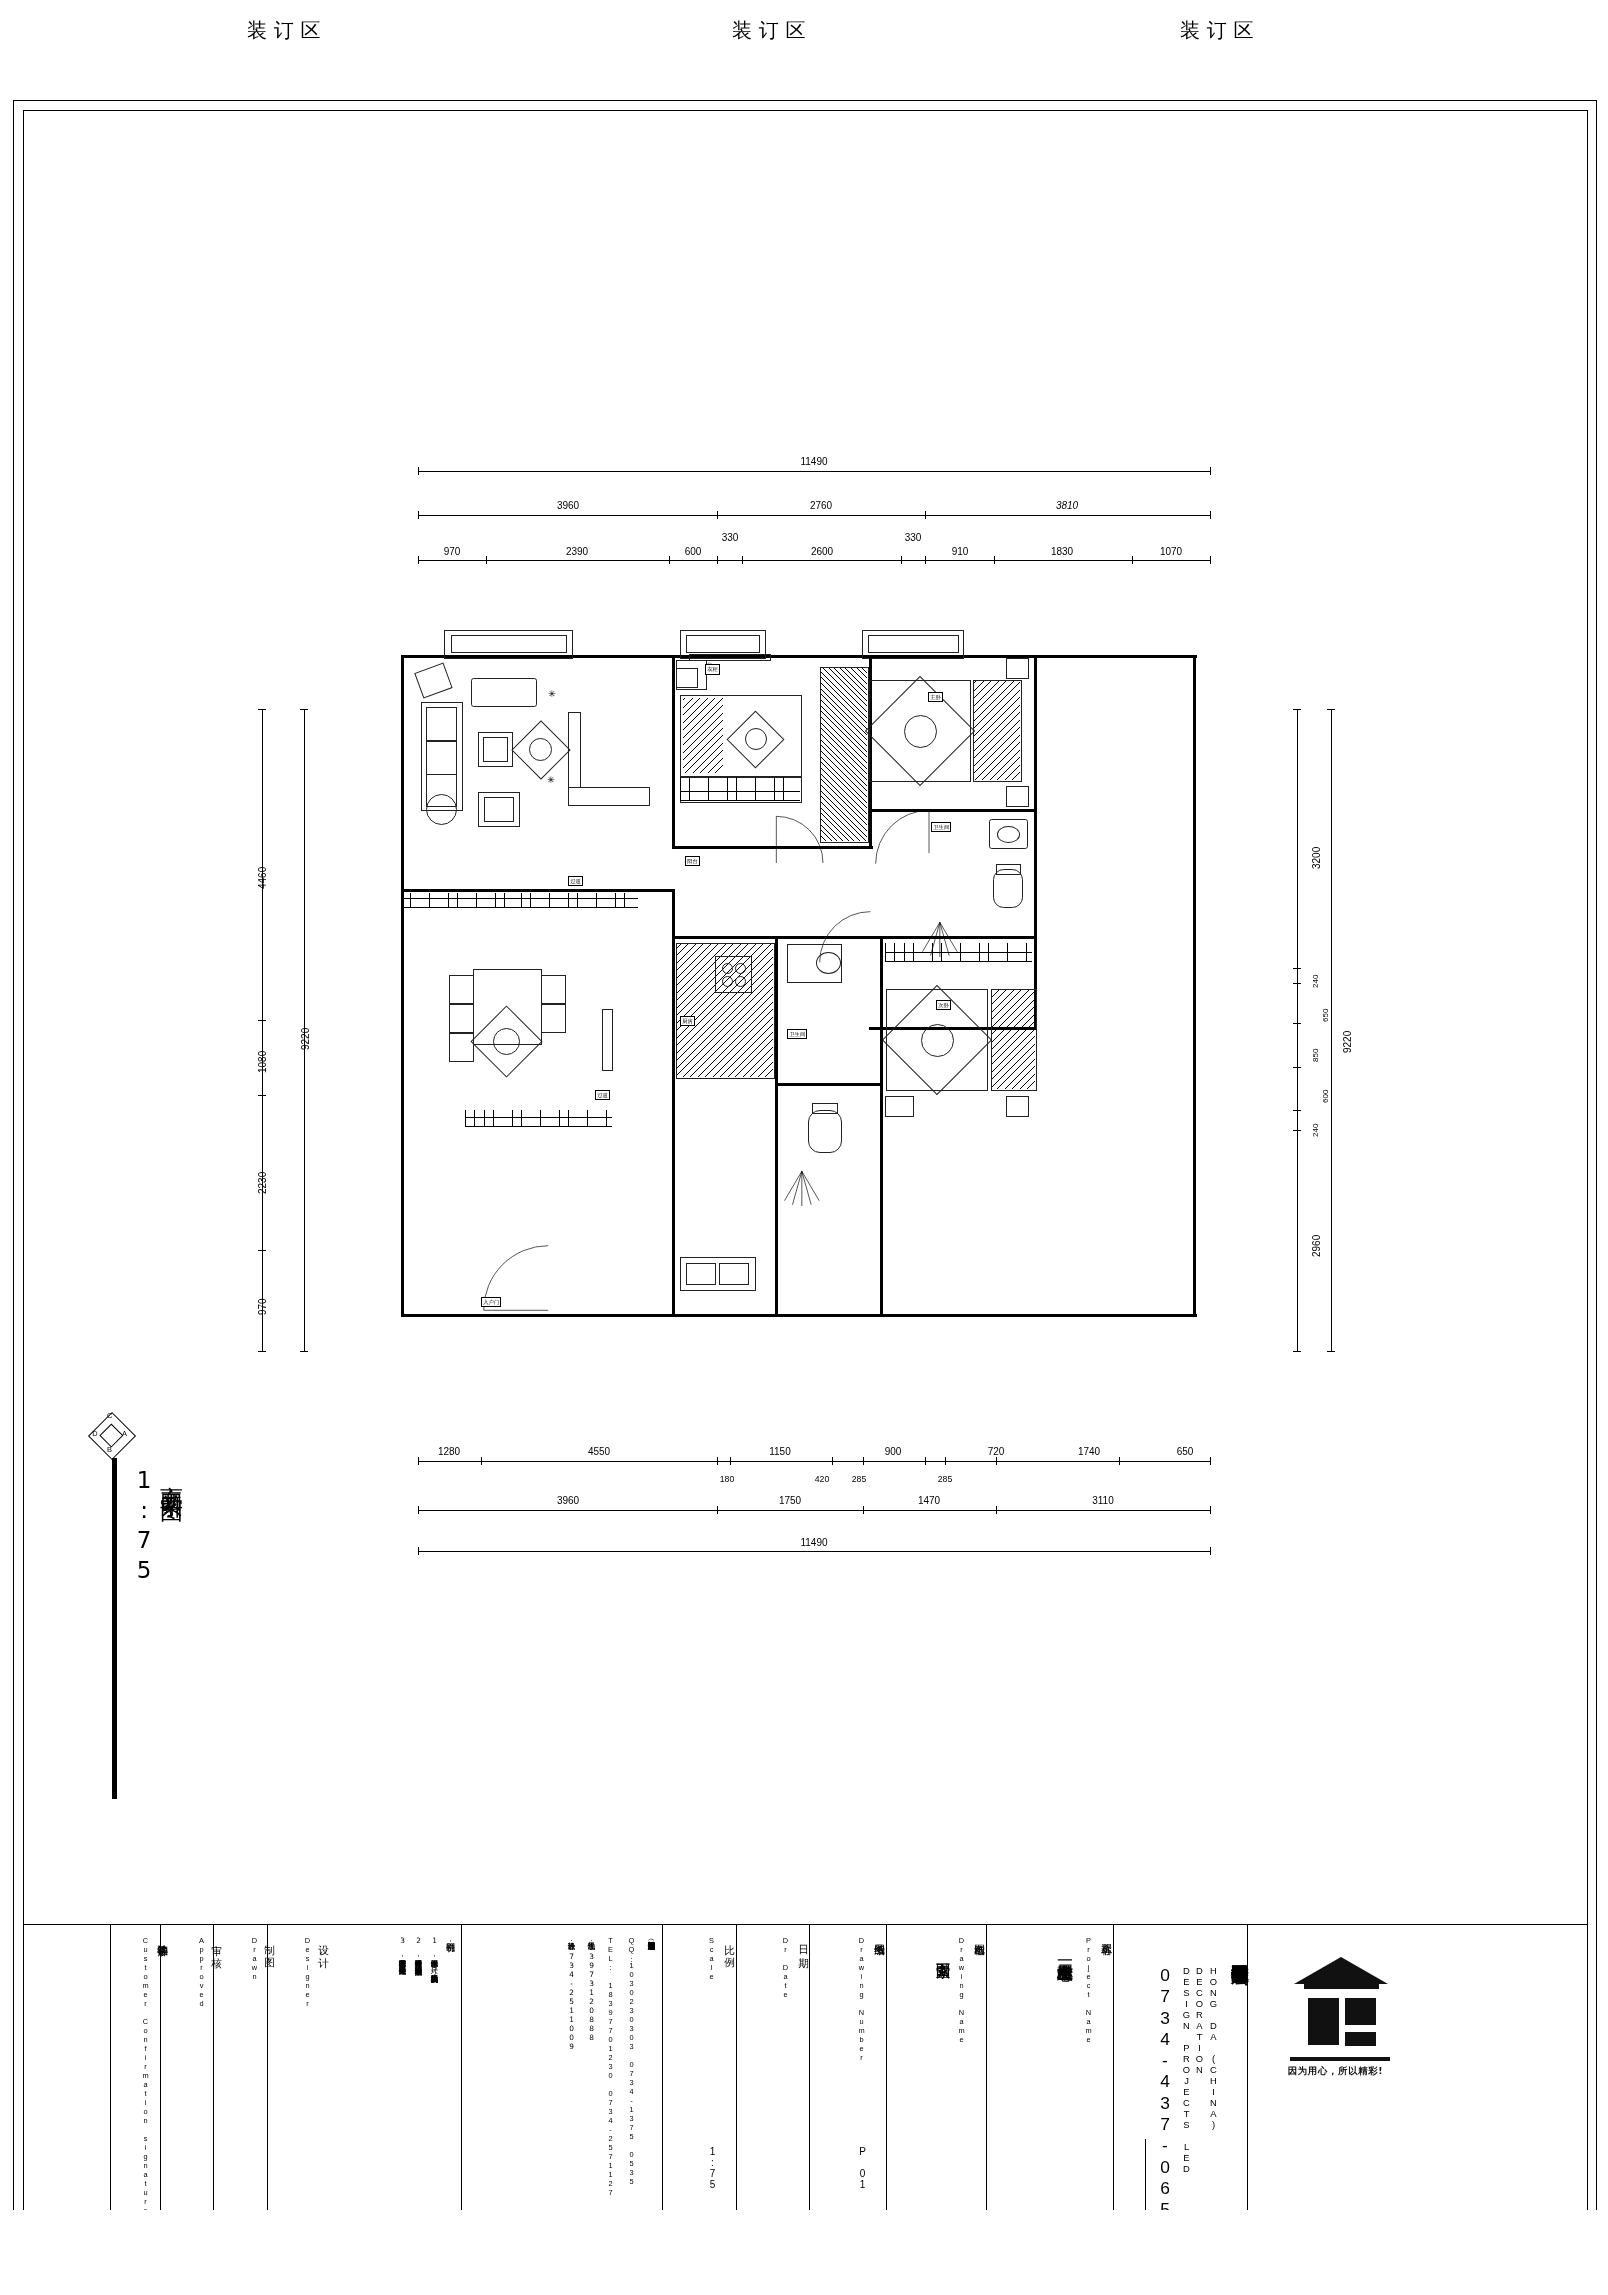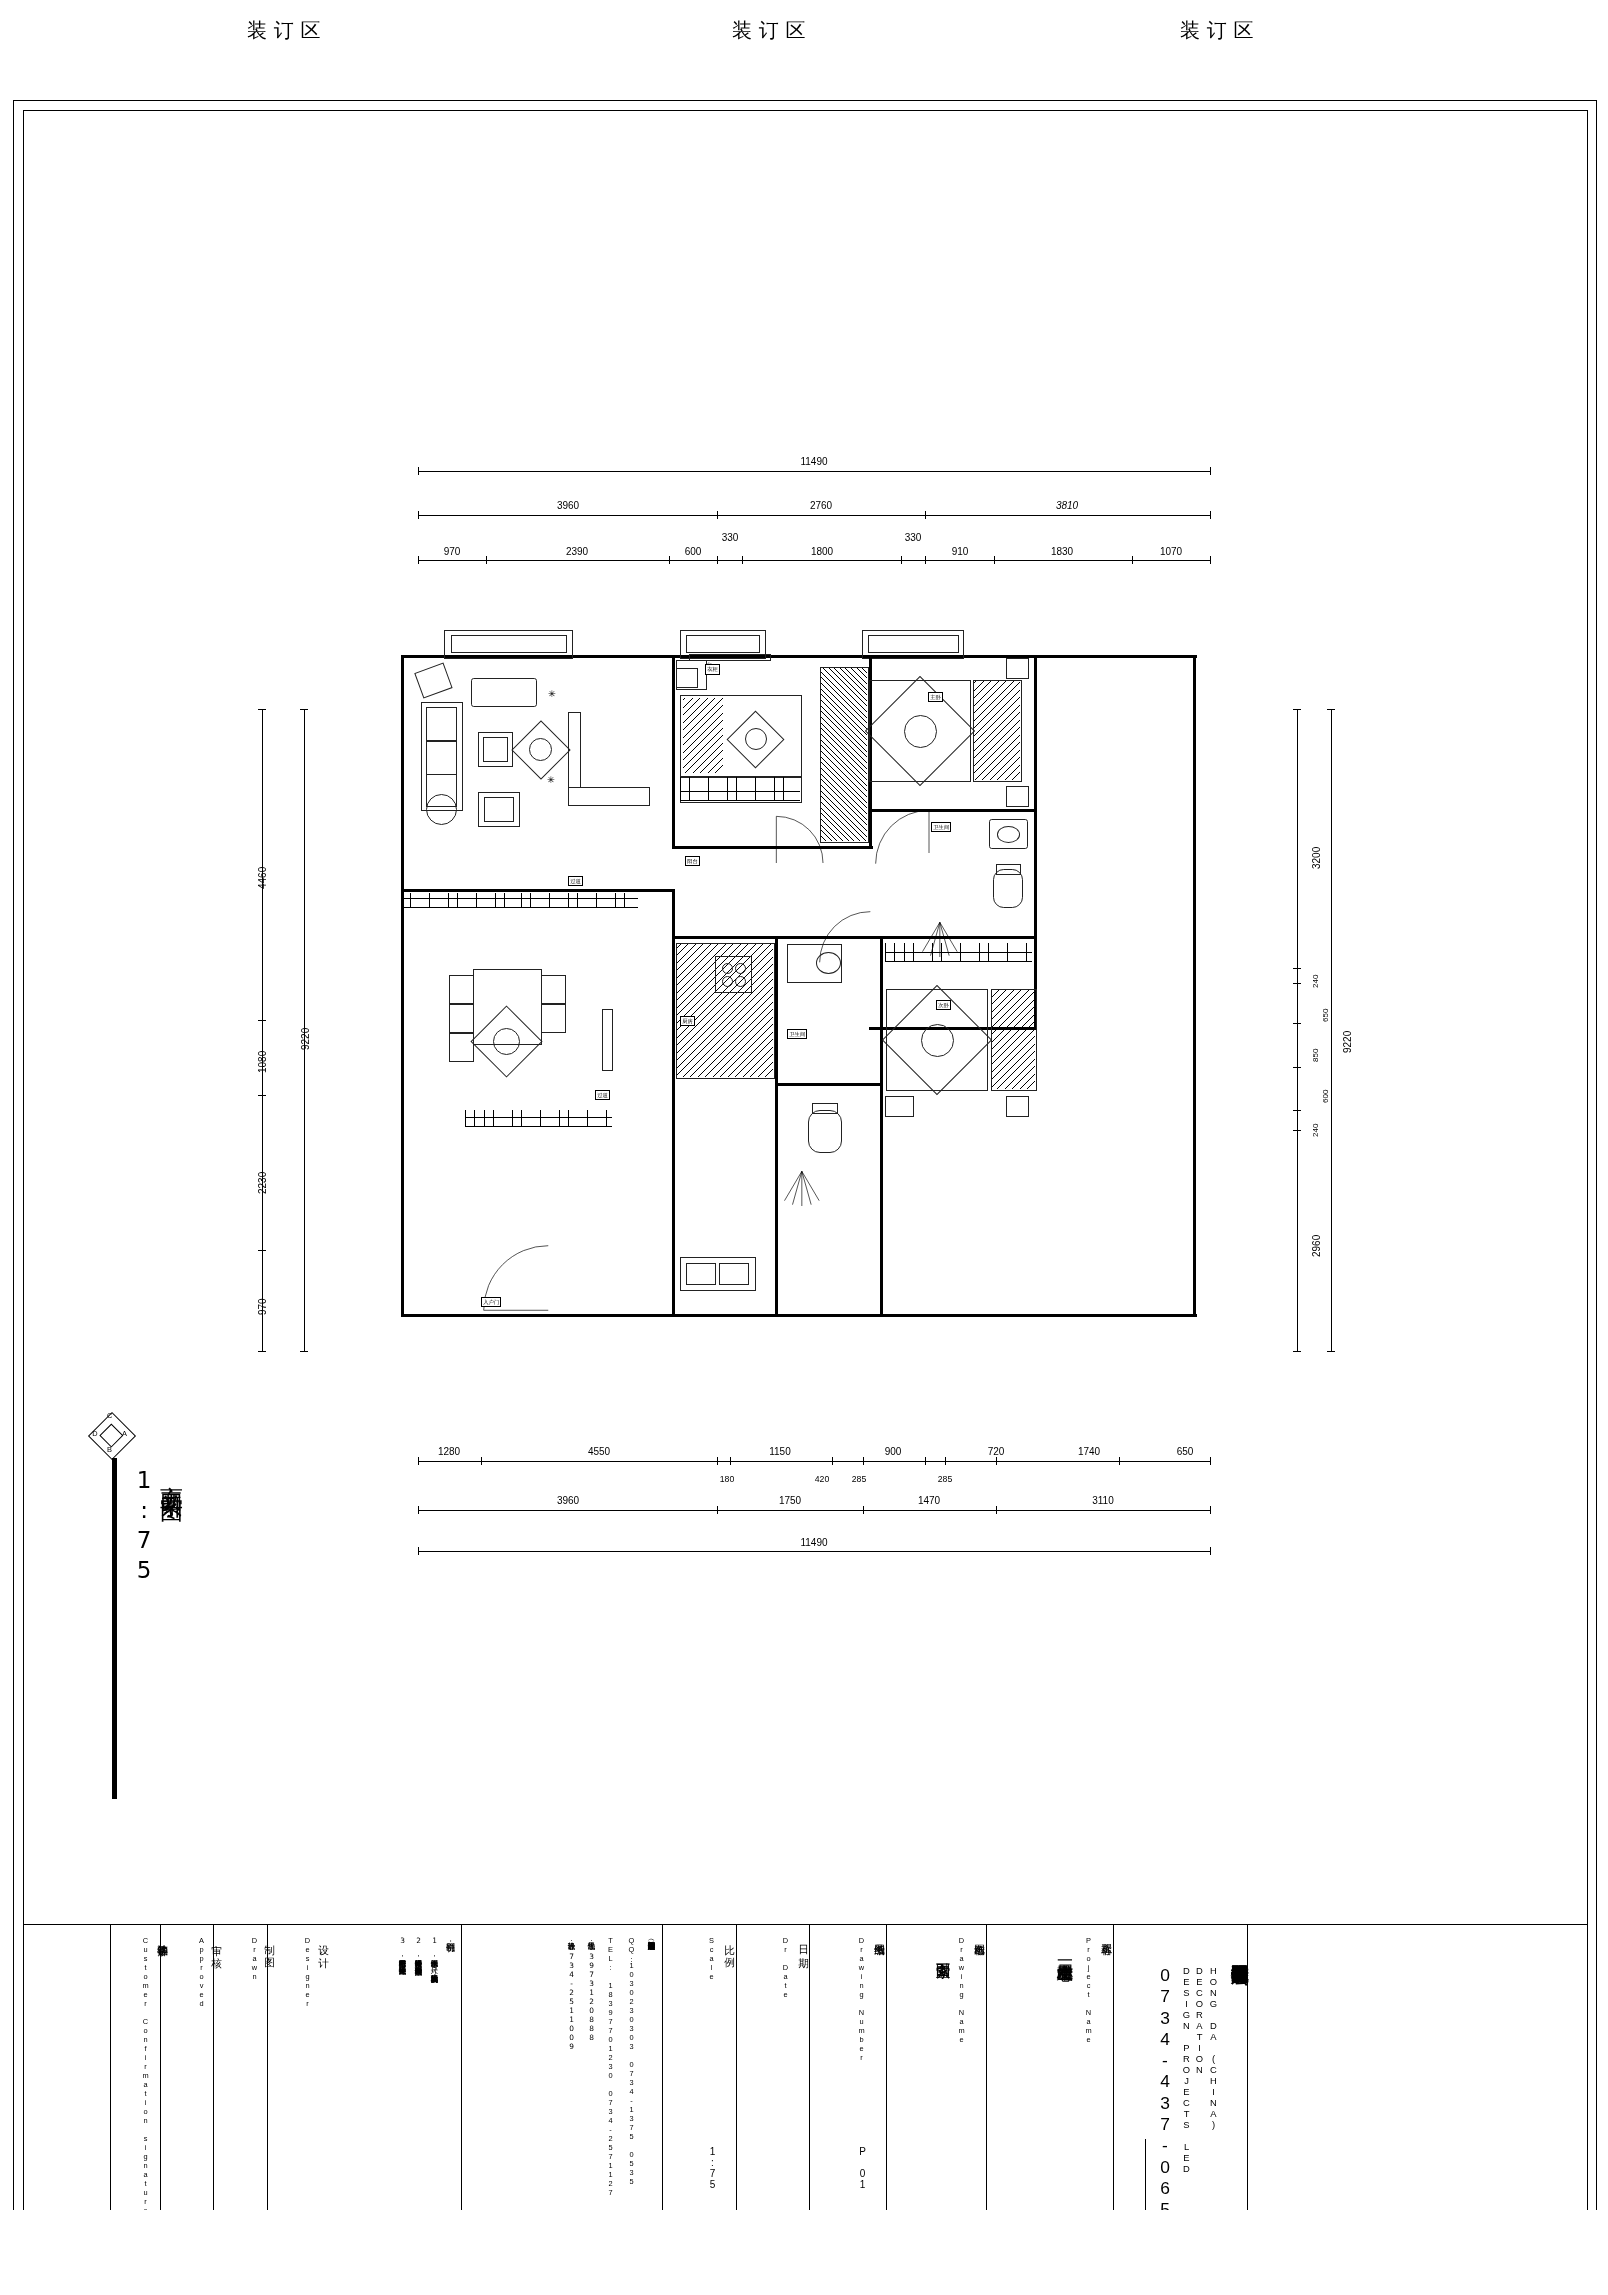--- a/index.html
+++ b/index.html
@@ -99,21 +99,21 @@
     <div class="tick" style="left:742px;top:556px;"></div>
     <div class="tick" style="left:901px;top:556px;"></div>
     <div class="tick" style="left:925px;top:556px;"></div>
     <div class="tick" style="left:994px;top:556px;"></div>
     <div class="tick" style="left:1132px;top:556px;"></div>
     <div class="tick" style="left:1210px;top:556px;"></div>
     <div class="dimtxt" style="left:452px;top:546px;">970</div>
     <div class="dimtxt" style="left:577px;top:546px;">2390</div>
     <div class="dimtxt" style="left:693px;top:546px;">600</div>
     <div class="dimtxt" style="left:730px;top:532px;">330</div>
-    <div class="dimtxt" style="left:822px;top:546px;">1800</div>
+    <div class="dimtxt" style="left:822px;top:546px;">2600</div>
     <div class="dimtxt" style="left:913px;top:532px;">330</div>
     <div class="dimtxt" style="left:960px;top:546px;">910</div>
     <div class="dimtxt" style="left:1062px;top:546px;">1830</div>
     <div class="dimtxt" style="left:1171px;top:546px;">1070</div>
   </div>
 
   <div class="abs">
 
     <div class="ln vline" style="left:304px;top:709px;height:642px;"></div>
     <div class="ln hline" style="left:300px;top:709px;width:8px;"></div>
@@ -436,16 +436,25 @@
     <div class="tbtxt vtxt" style="left:1060px;top:10.7px;font-size:7.4px;">Project Name</div>
     <div class="tbtxt vtxt cn" style="left:1030px;top:27px;font-size:16px;">一建中心城周女士雅居</div>
 
     <div class="tbtxt vtxt cn" style="left:1204px;top:27px;font-size:17.4px;font-weight:bold;">宏达装饰设计工程有限公司</div>
     <div class="tbtxt vtxt" style="left:1184px;top:40px;font-size:9.4px;">HONG DA (CHINA)</div>
     <div class="tbtxt vtxt" style="left:1170px;top:40px;font-size:9.4px;">DECORATION</div>
     <div class="tbtxt vtxt" style="left:1157px;top:40px;font-size:9.4px;">DESIGN PROJECTS LED</div>
     <div class="tbtxt vtxt" style="left:1130px;top:40px;font-size:17.4px;letter-spacing:1.3px;">0734-437-0658</div>
     <div class="ln hline" style="left:1121px;top:214px;width:1.3px;height:127px;background:#000;"></div>
 
+    <div class="abs" style="left:1257px;top:13.4px;width:120px;height:154px;">
+      <div class="logo-roof" style="left:13.4px;top:19px;"></div>
+      <div class="logo-body" style="left:23px;top:45px;width:75px;height:5.3px;"></div>
+      <div class="logo-body" style="left:27px;top:60px;width:31px;height:47px;"></div>
+      <div class="logo-body" style="left:64px;top:60px;width:31px;height:27px;"></div>
+      <div class="logo-body" style="left:64px;top:94px;width:31px;height:13.4px;"></div>
+      <div class="logo-body" style="left:9.4px;top:119px;width:100px;height:4px;"></div>
+      <div class="logo-txt cn" style="left:6.7px;top:127px;font-size:9.4px;letter-spacing:0.7px;">因为用心，所以精彩!</div>
+    </div>
   </div>
 
 </div>
 
 
 </body></html>

